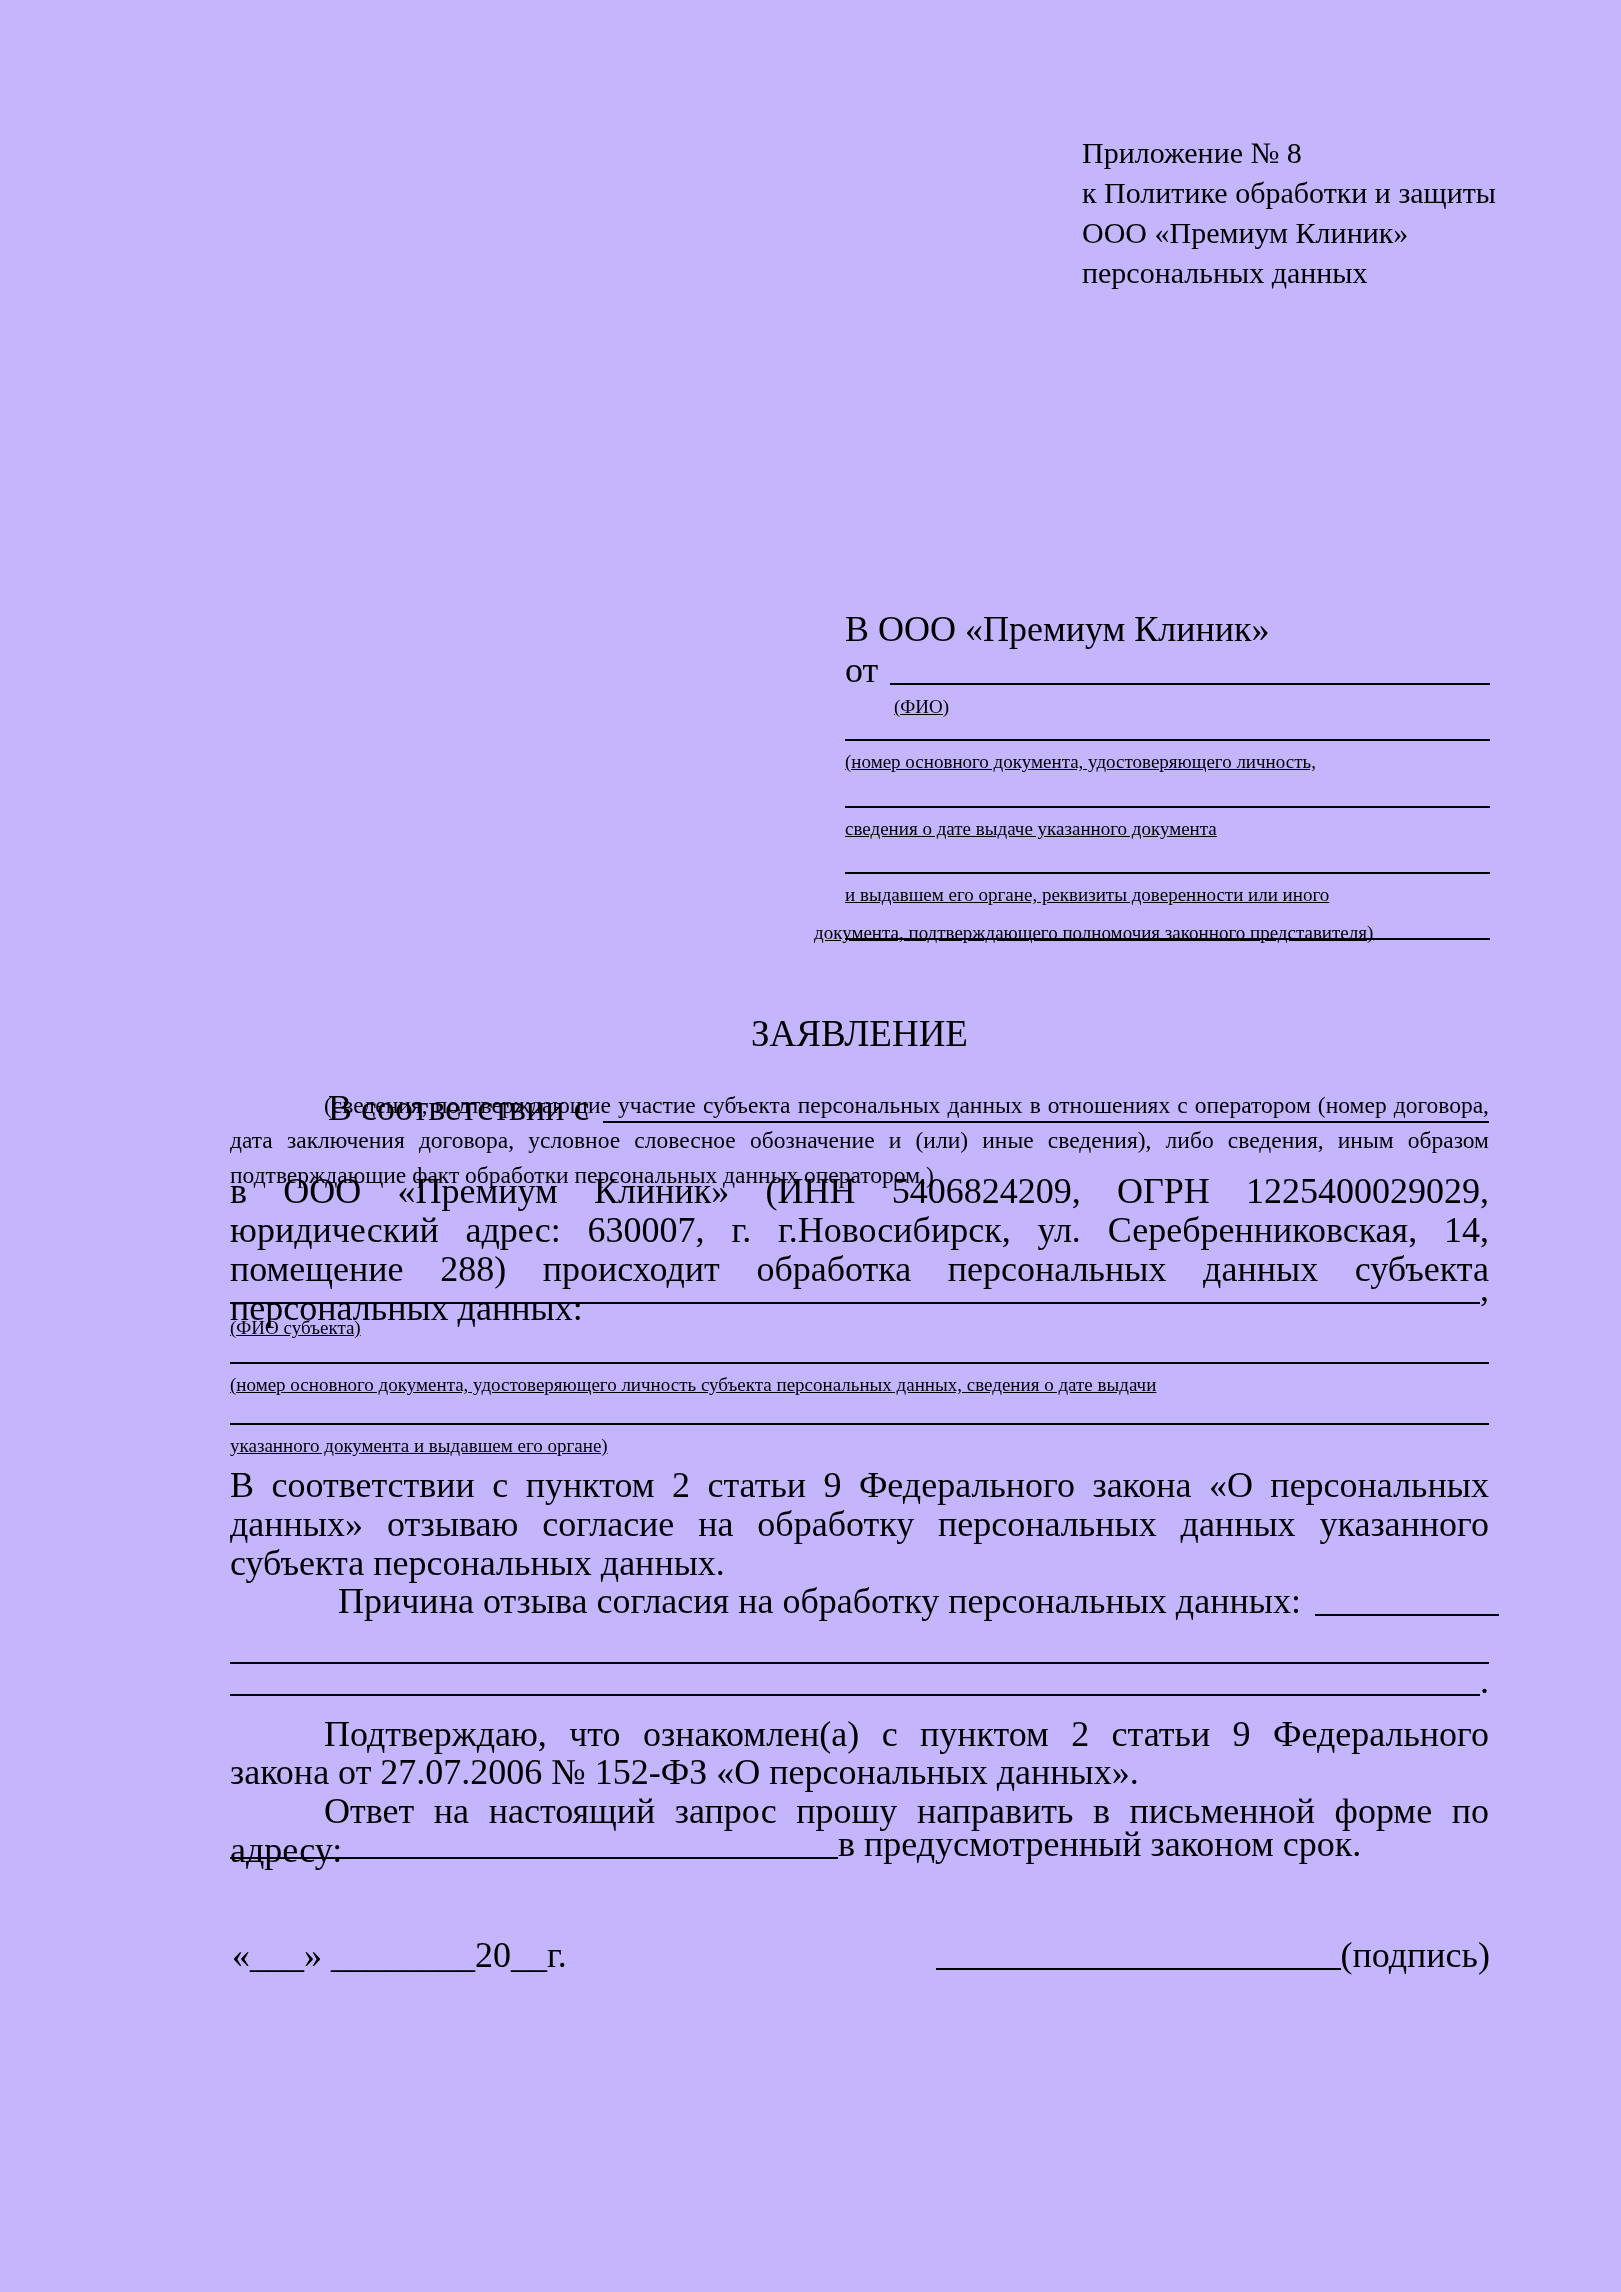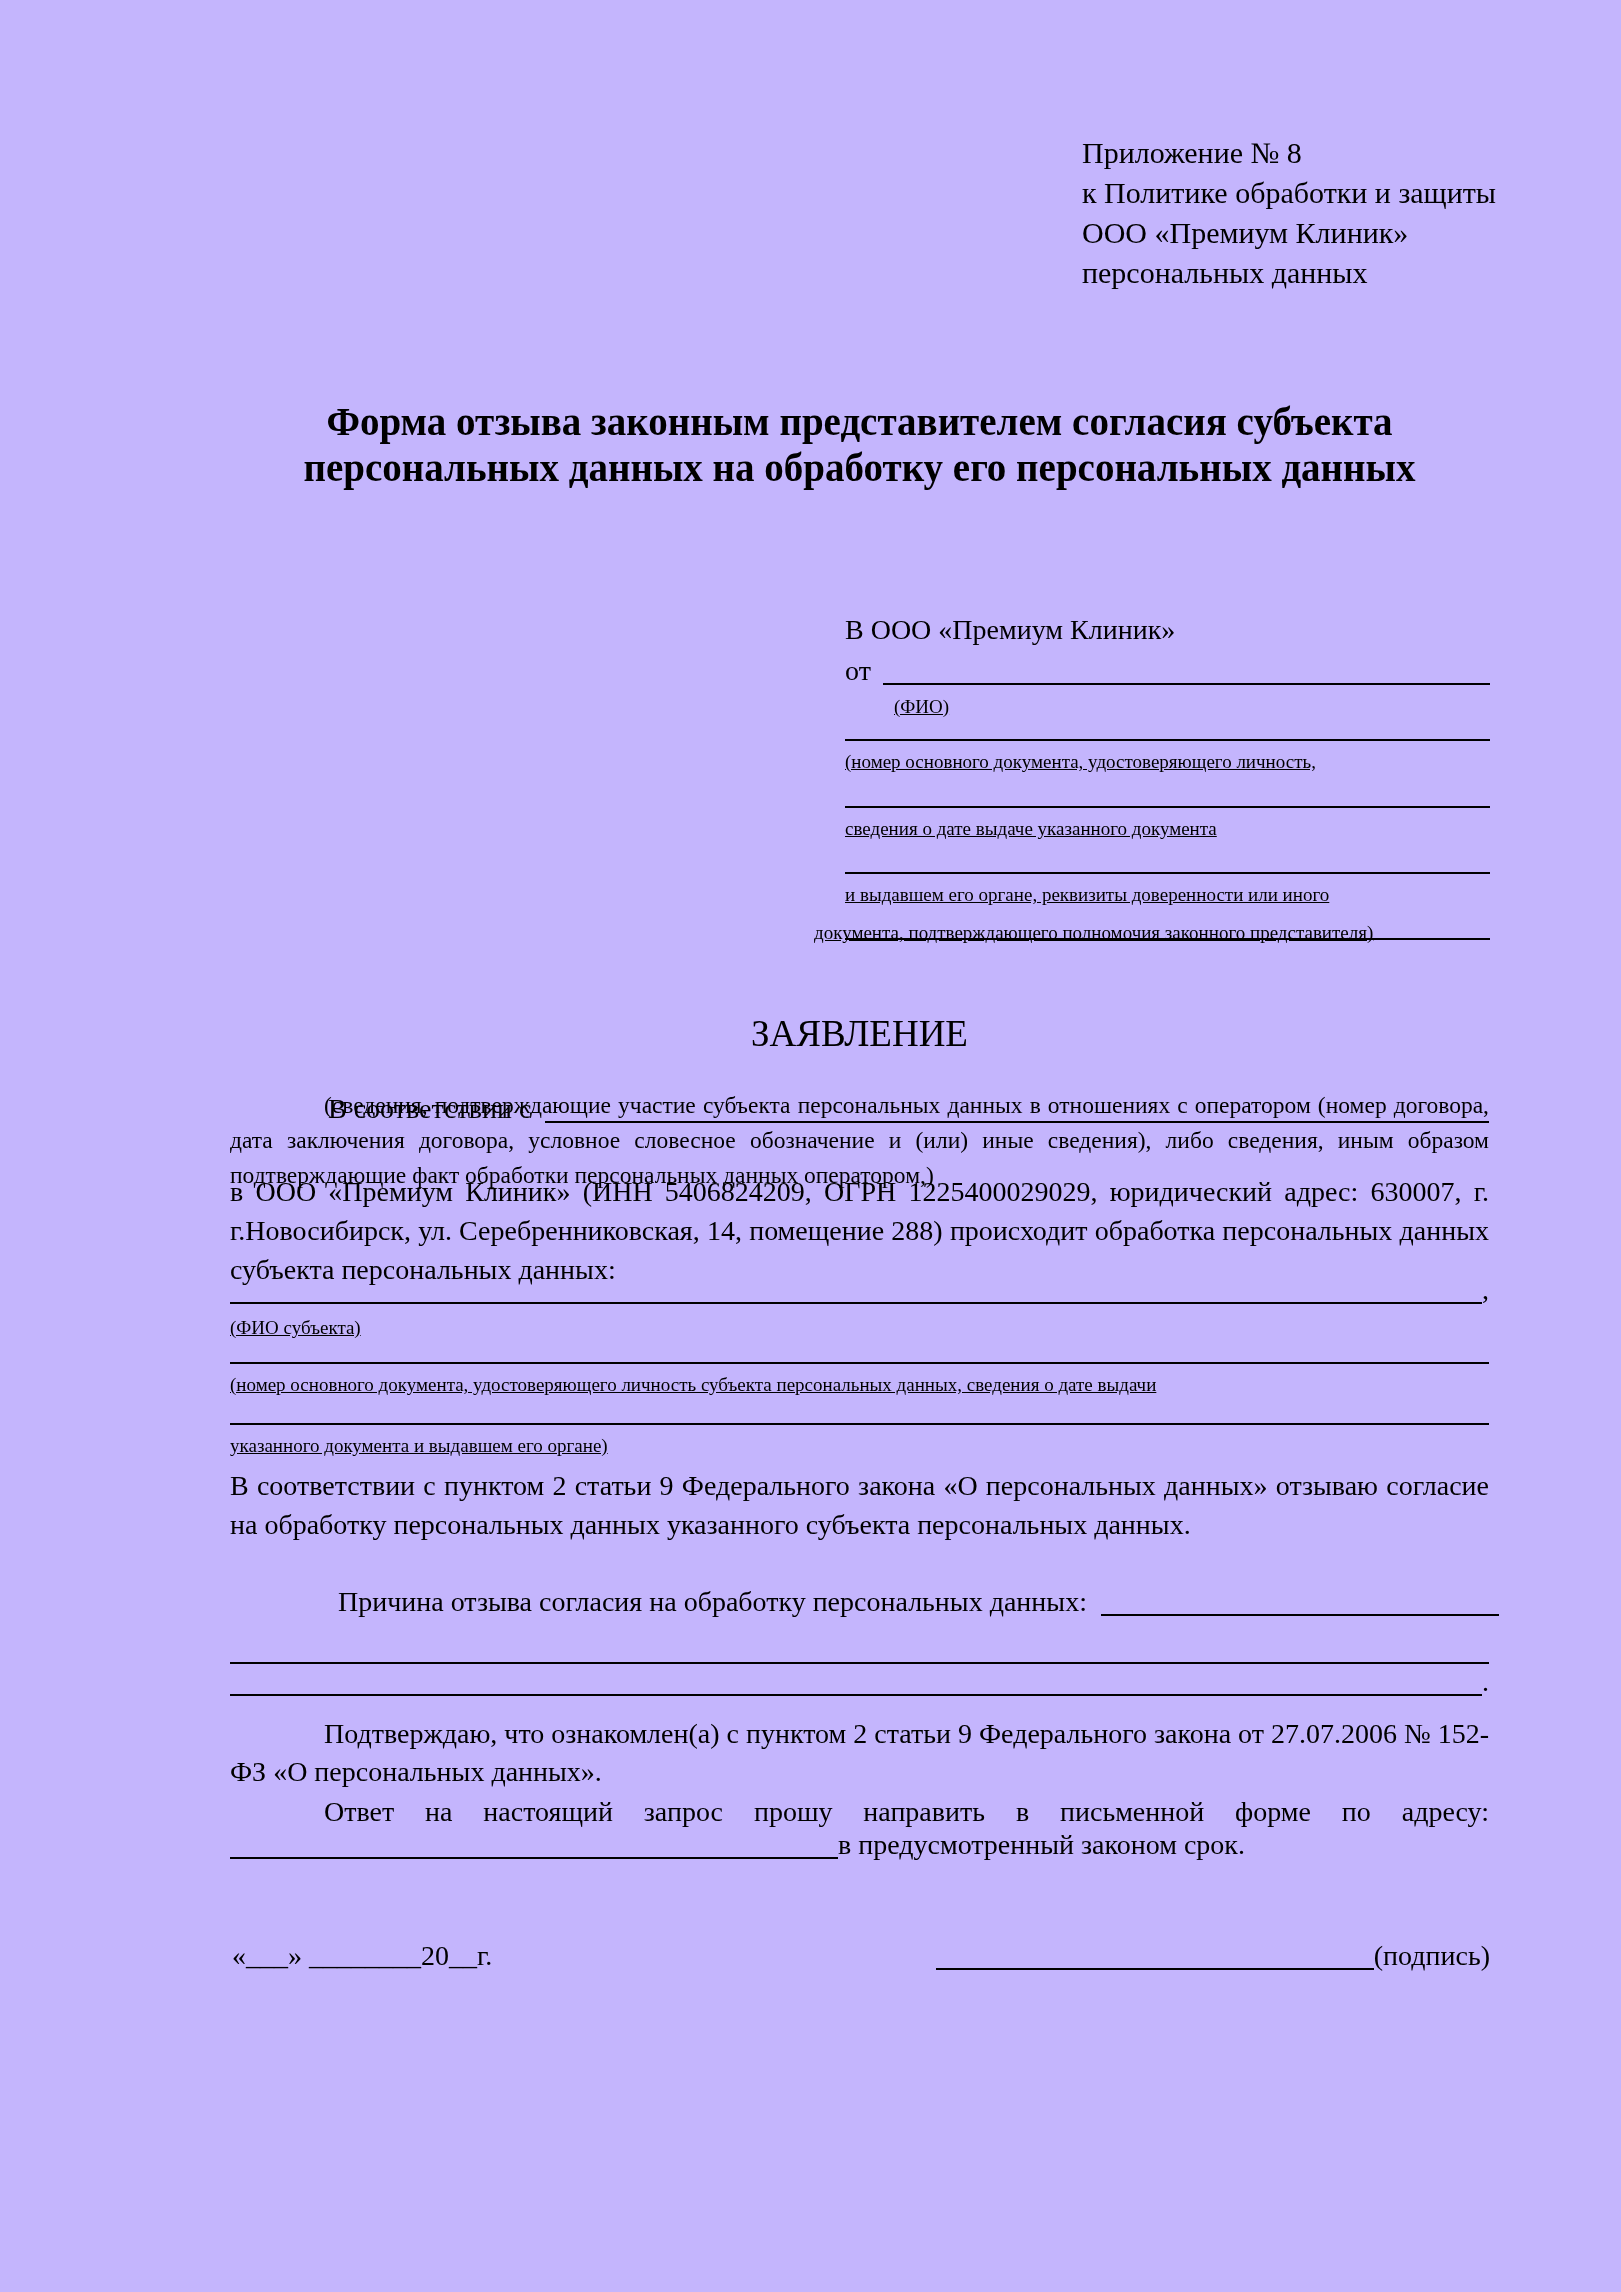--- a/index.html
+++ b/index.html
@@ -7,21 +7,21 @@
     position: relative;
     width: 1621px;
     height: 2293px;
     margin: 0 auto;
     background: #c4b5fd;
     color: #000000;
     font-family: "Liberation Serif", "DejaVu Serif", serif;
     overflow: hidden;
   }
   .abs { position: absolute; }
-  .body-text { font-size: 28px; line-height: 39px; }
+  .body-text { font-size: 36px; line-height: 39px; }
   .caption { font-size: 19px; line-height: 29px; white-space: nowrap; text-decoration: underline; }
   .justify { text-align: justify; }
   .rule { border-bottom: 2.9px solid #000; height: 0; }
   .flex-row { display: flex; align-items: flex-end; }
   .blank { flex: 1 1 auto; border-bottom: 2.9px solid #000; margin-bottom: 4.9px; }
   .blank-fixed { flex: 0 0 auto; border-bottom: 2.9px solid #000; margin-bottom: 4.9px; }
 
   .appendix { left: 1082px; top: 133px; font-size: 30px; line-height: 40px; }
   .doc-title { left: 230px; top: 399px; width: 1259px; font-weight: bold; font-size: 39px; line-height: 46px; text-align: center; }
 
@@ -63,24 +63,20 @@
 
 <div class="page">
 
   <div class="abs appendix">
     <div>Приложение № 8</div>
     <div>к Политике обработки и защиты</div>
     <div>ООО «Премиум Клиник»</div>
     <div>персональных данных</div>
   </div>
 
-  <div class="abs doc-title">
-    <div>Форма отзыва законным представителем согласия субъекта</div>
-    <div>персональных данных на обработку его персональных данных</div>
-  </div>
 
   <div class="abs body-text to-org">В ООО «Премиум Клиник»</div>
 
   <div class="abs body-text flex-row from-row">
     <span>от</span>
     <span style="width:11.8px"></span>
     <span class="blank"></span>
   </div>
   <div class="abs caption fio-cap">(ФИО)</div>
 

